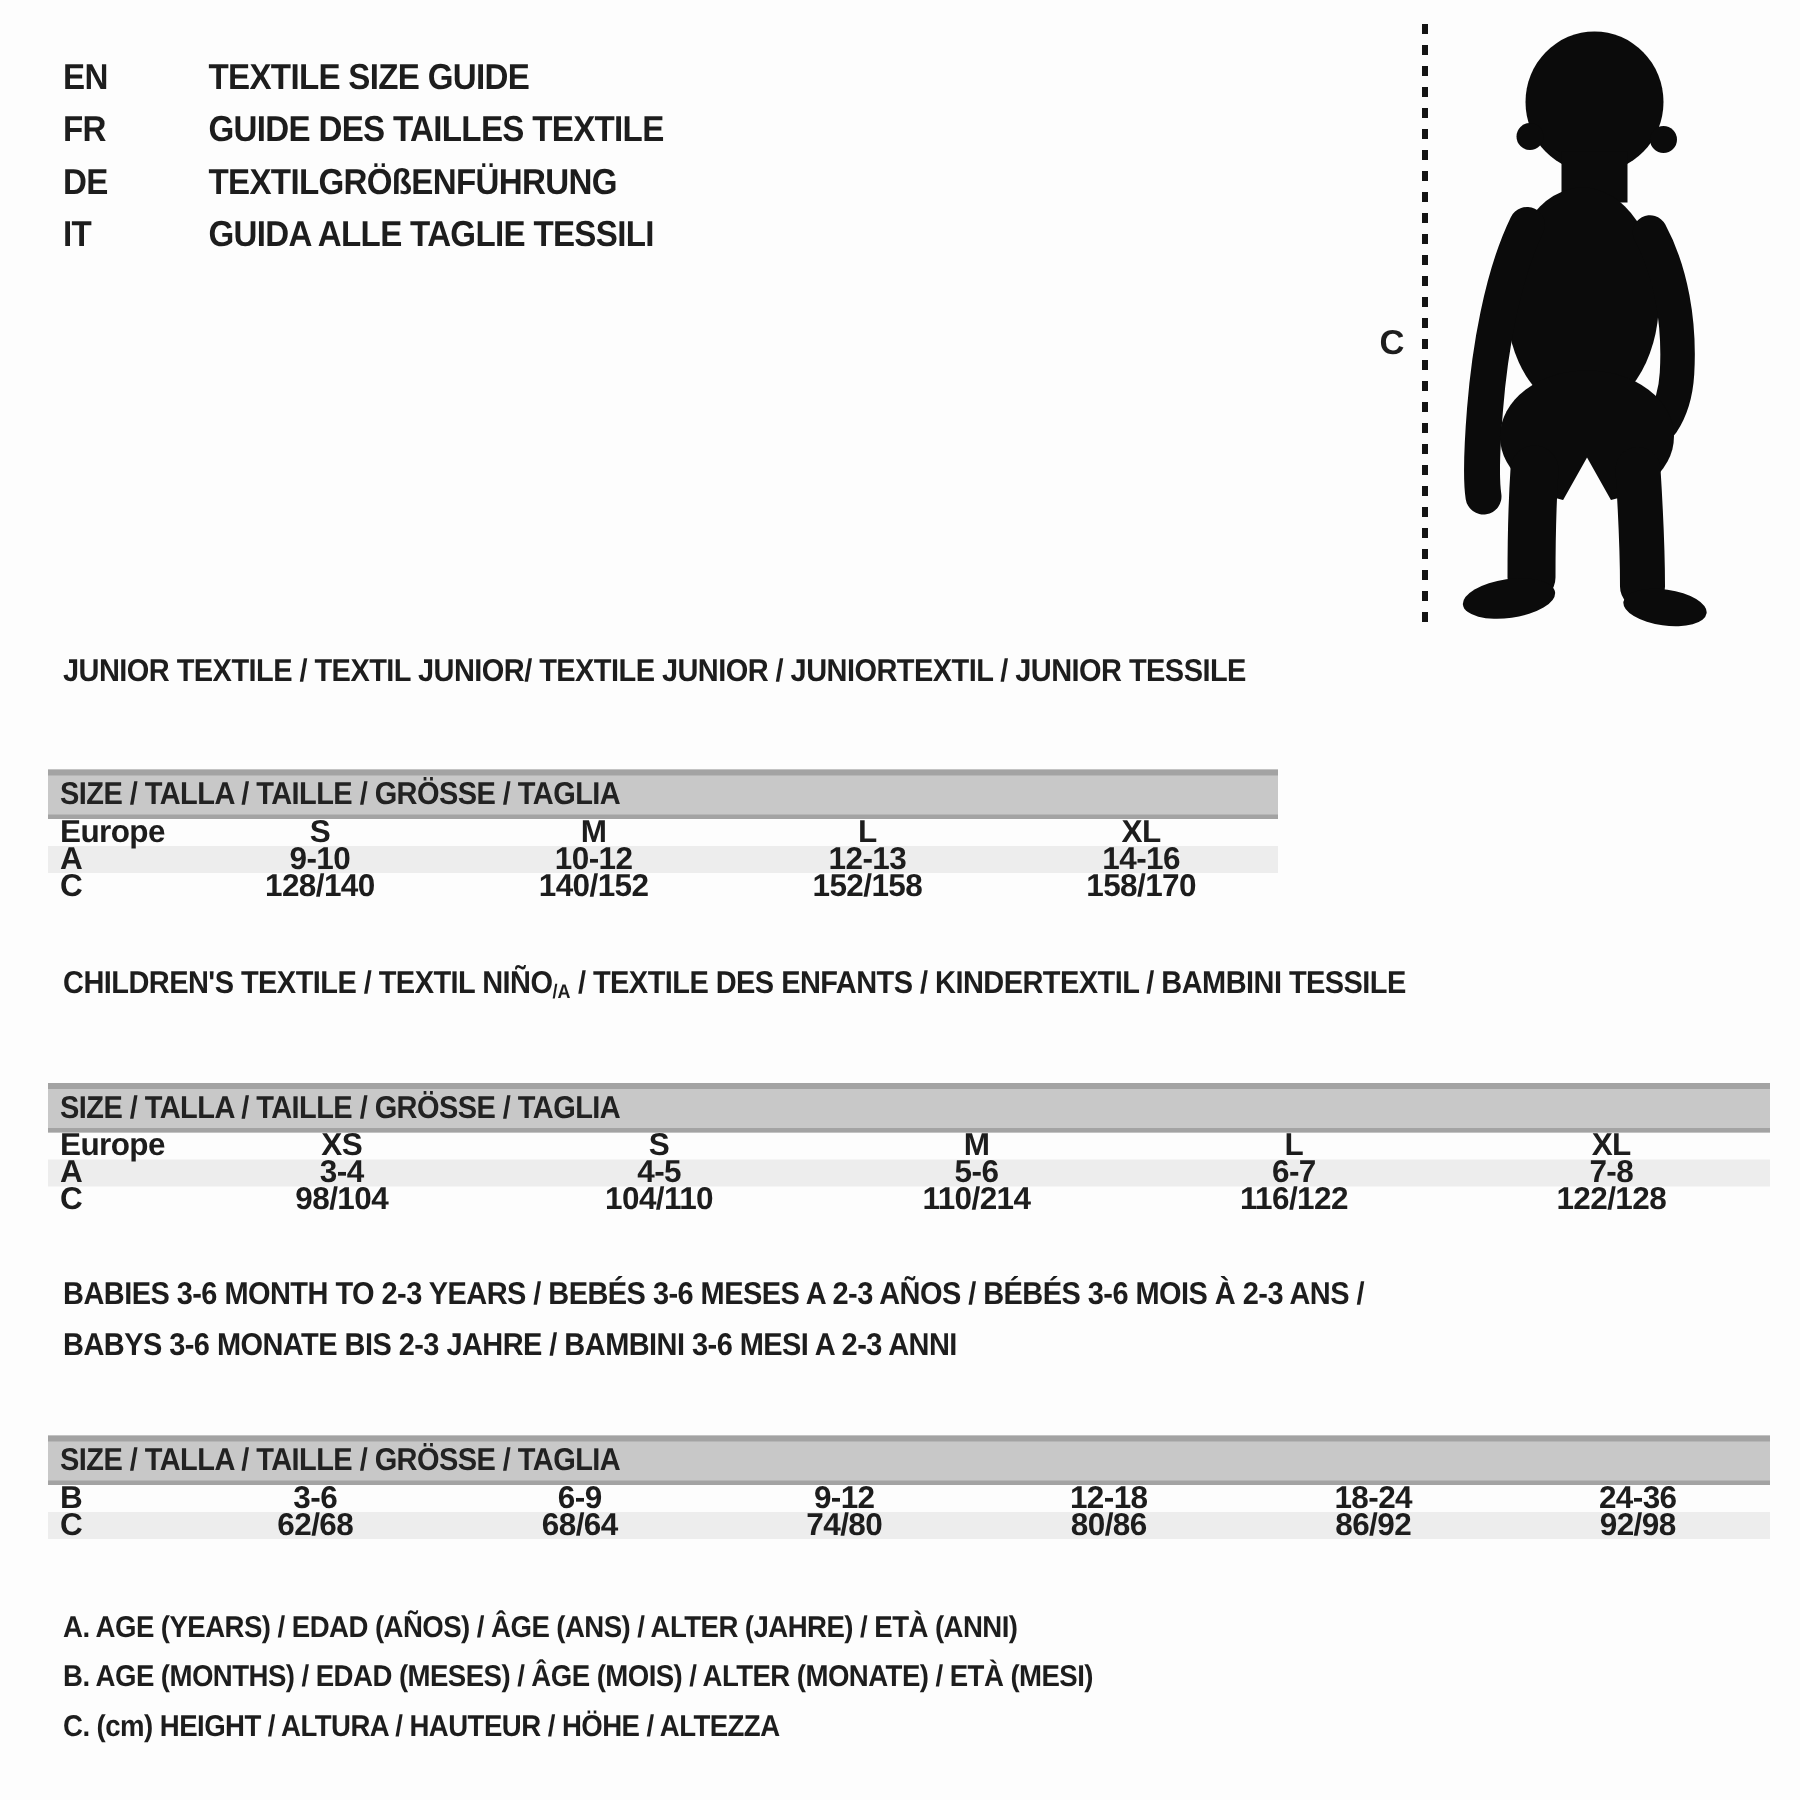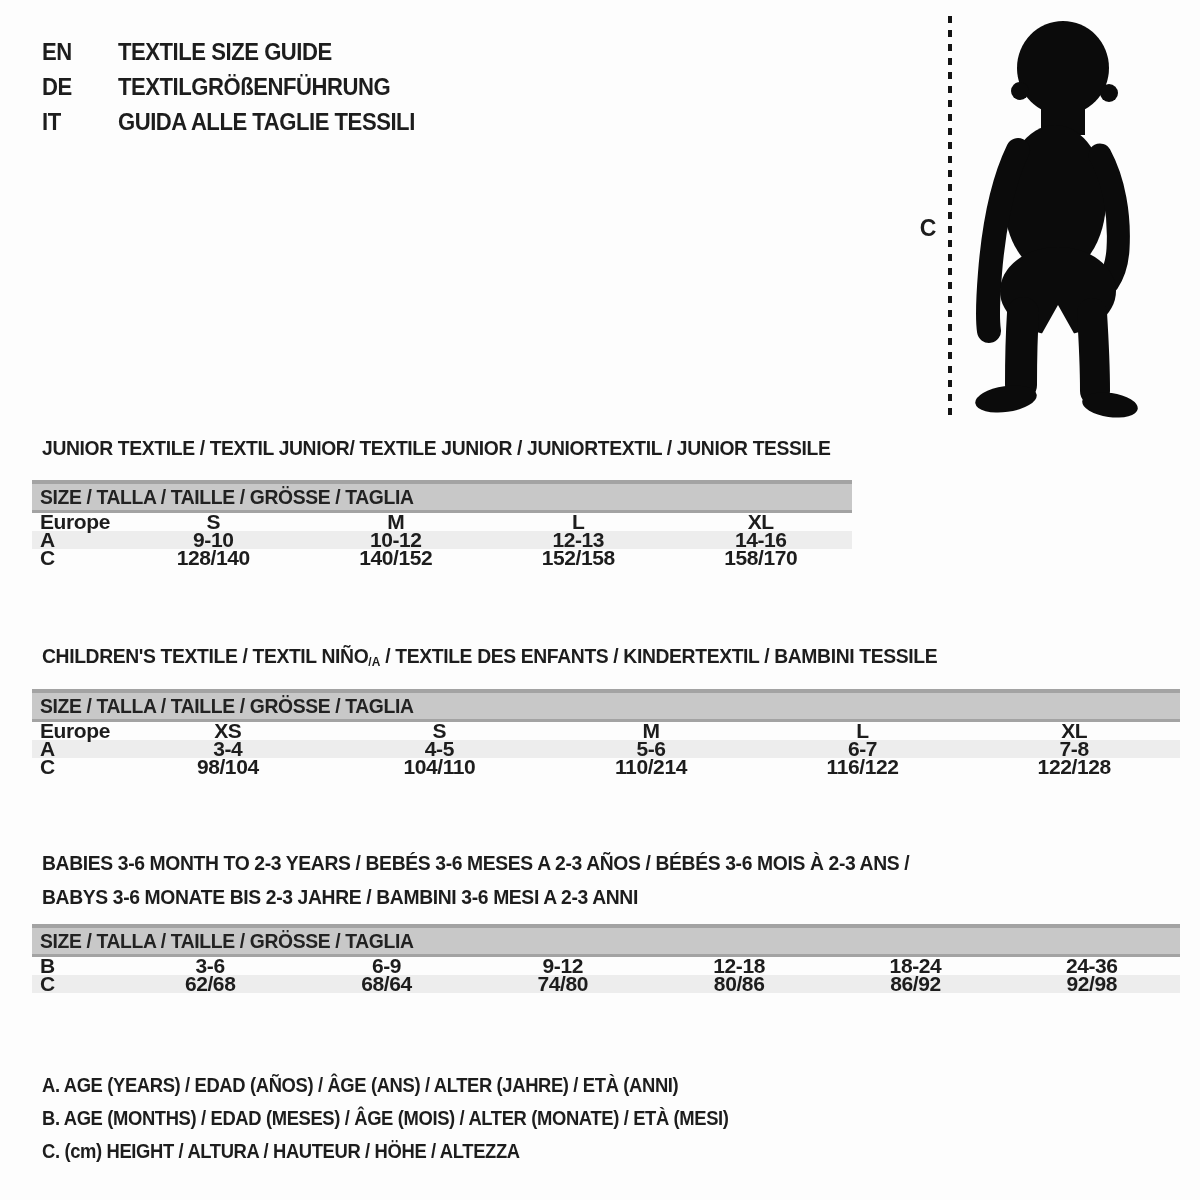--- a/index.html
+++ b/index.html
@@ -9,21 +9,21 @@
     font-family: "Liberation Sans", sans-serif;
     color: #1d1d1d;
     position: relative;
     overflow: hidden;
     -webkit-font-smoothing: antialiased;
   }
   .canvas { position: absolute; inset: 0; }
 
   
   .lang-block { position: absolute; left: 42px; top: 34px; }
-  .lang-row { display: flex; height: 35px; align-items: center; }
+  .lang-row { display: flex; height: 35px; align-items: center; gap: 21px; }
   .lang-code {
     width: 76px; font-size: 24px; font-weight: 700; letter-spacing: -0.5px;
     transform: scaleX(0.92); transform-origin: left center;
   }
   .lang-title {
     font-size: 24px; font-weight: 700; letter-spacing: -0.5px; white-space: nowrap;
     transform: scaleX(0.92); transform-origin: left center;
   }
 
   
@@ -36,21 +36,21 @@
     font-size: 23px; font-weight: 700; text-align: center;
   }
   .toddler { position: absolute; left: 963px; top: 14px; width: 177px; height: 406px; }
 
   
   .section-title {
     position: absolute; left: 42px;
     font-size: 21px; font-weight: 700; letter-spacing: -0.4px; white-space: nowrap;
     transform: scaleX(0.92); transform-origin: left center;
   }
-  .size-table { position: absolute; left: 32px; }
+  .size-table { position: absolute; left: 32px; margin-top: 33px; }
   .size-table.w-junior { width: 820px; }
   .size-table.w-wide   { width: 1148px; }
   .thead-bar {
     background: #c8c8c8;
     border-top: 4px solid #a3a3a3;
     border-bottom: 3px solid #a3a3a3;
     height: 26px; display: flex; align-items: center;
     padding-left: 8px;
   }
   .thead-bar .thead-text {
@@ -82,20 +82,24 @@
 <body>
 
 <div class="canvas">
 
   <div class="lang-block">
     <div class="lang-row">
       <span class="lang-code">EN</span>
       <span class="lang-title">TEXTILE SIZE GUIDE</span>
     </div>
     <div class="lang-row">
+      <span class="lang-code">FR</span>
+      <span class="lang-title">GUIDE DES TAILLES TEXTILE</span>
+    </div>
+    <div class="lang-row">
       <span class="lang-code">DE</span>
       <span class="lang-title">TEXTILGRÖßENFÜHRUNG</span>
     </div>
     <div class="lang-row">
       <span class="lang-code">IT</span>
       <span class="lang-title">GUIDA ALLE TAGLIE TESSILI</span>
     </div>
   </div>
 
   <div class="measure-line"></div>

